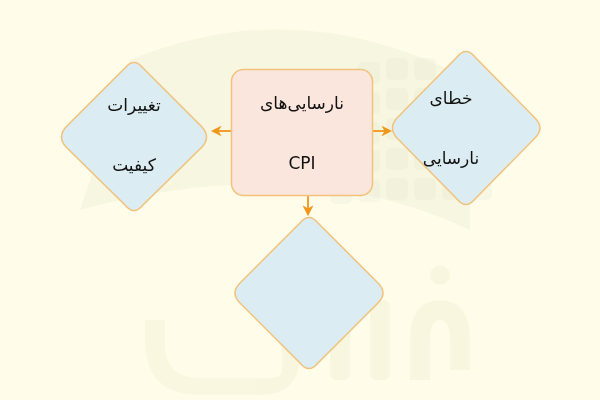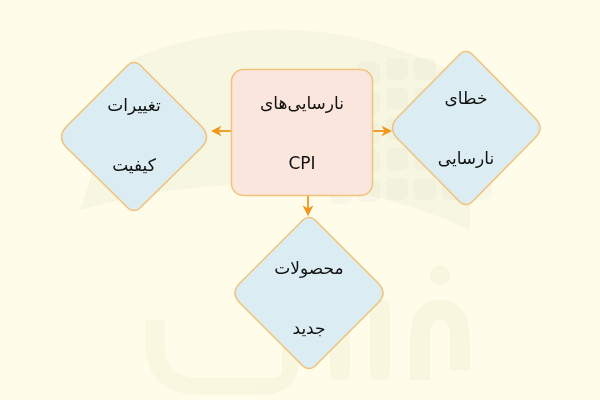--- a/index.html
+++ b/index.html
@@ -98,27 +98,21 @@
     </div>
   </div>
 
   <div class="label" style="left:74px; top:97px; width:120px; height:76px;">
     <div>
       <span class="line">تغییرات</span>
       <span class="line">کیفیت</span>
     </div>
   </div>
 
-  <div class="label" style="left:406px; top:90px; width:120px; height:76px;">
+  <div class="label" style="left:391px; top:90px; width:120px; height:76px;">
     <div>
       <span class="line">خطای</span>
       <span class="line">نارسایی</span>
     </div>
   </div>
 
-  <div class="label" style="left:249px; top:260px; width:120px; height:76px;">
-    <div>
-      <span class="line">محصولات</span>
-      <span class="line">جدید</span>
-    </div>
-  </div>
 
 </div>
 
 </body></html>

